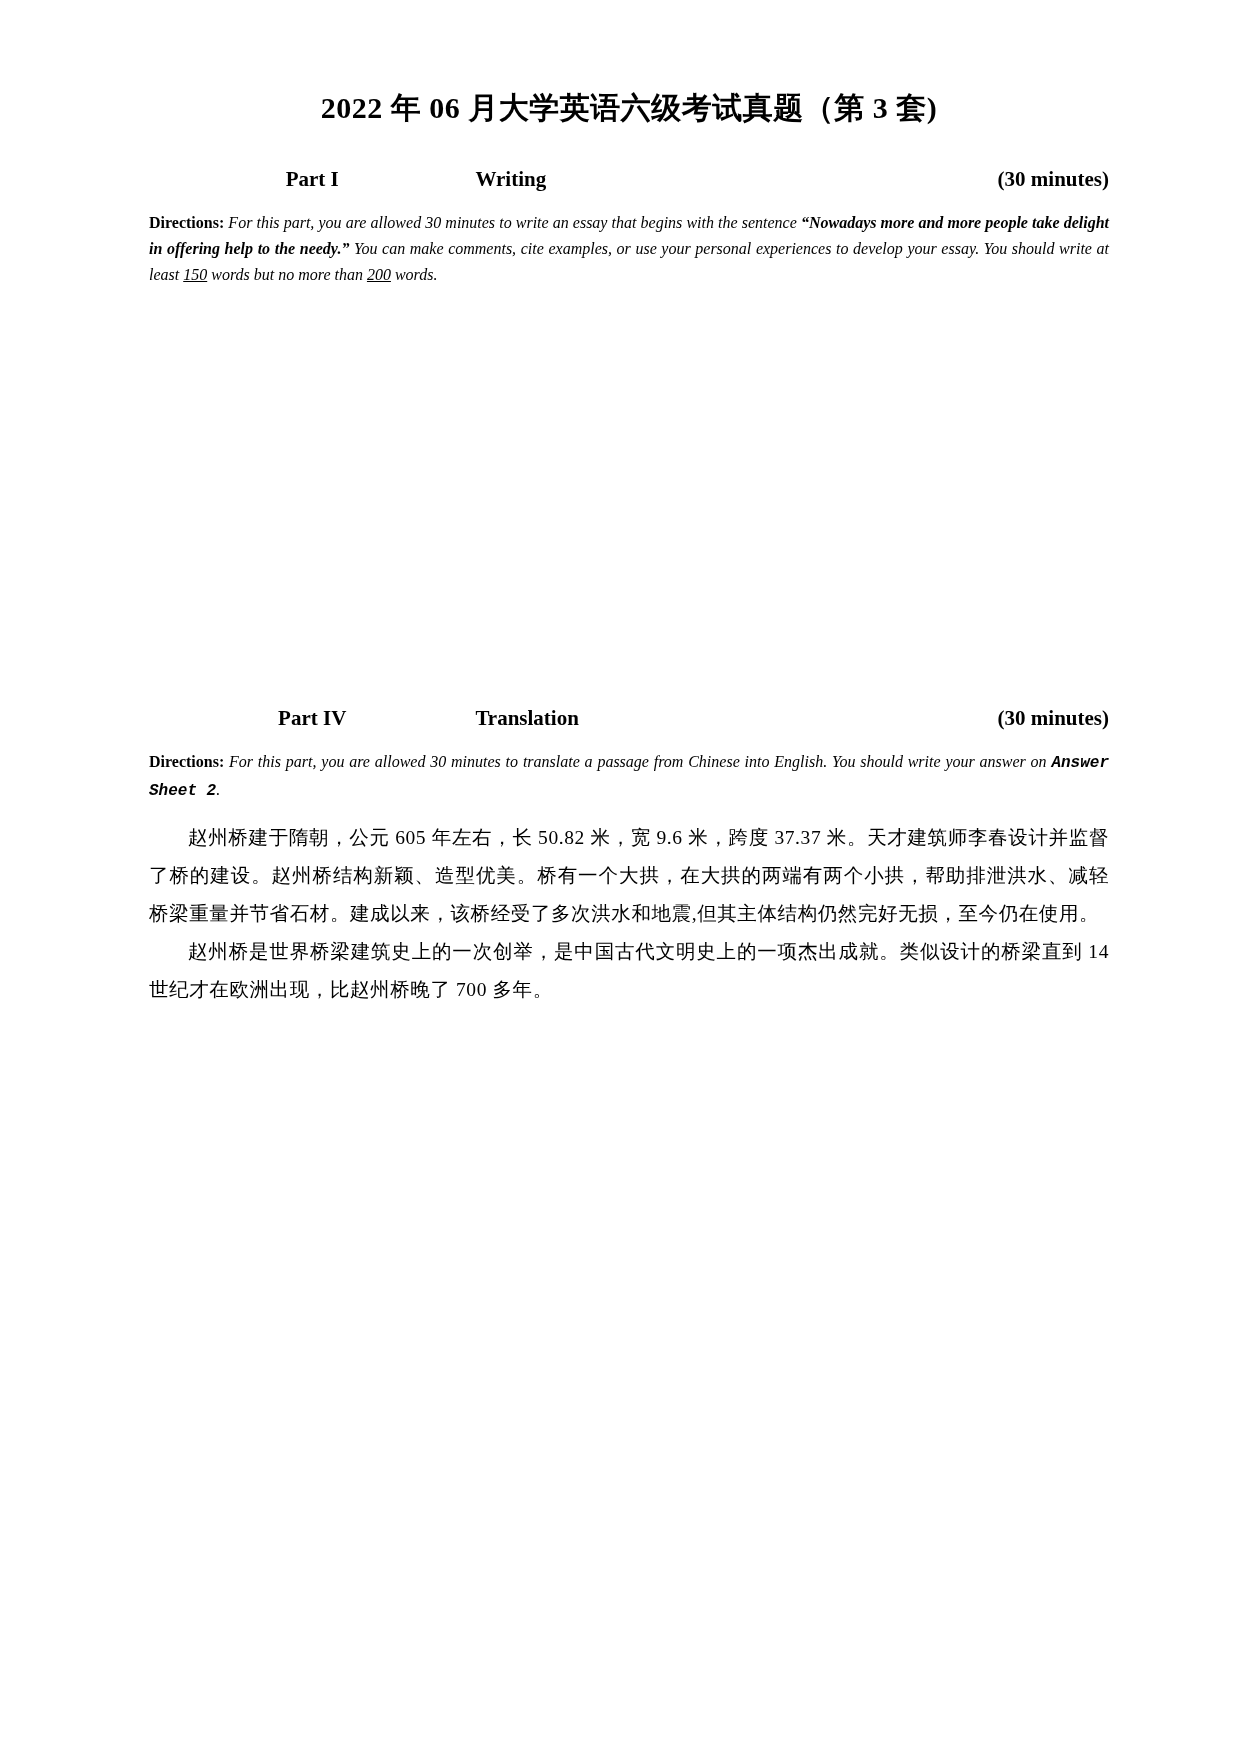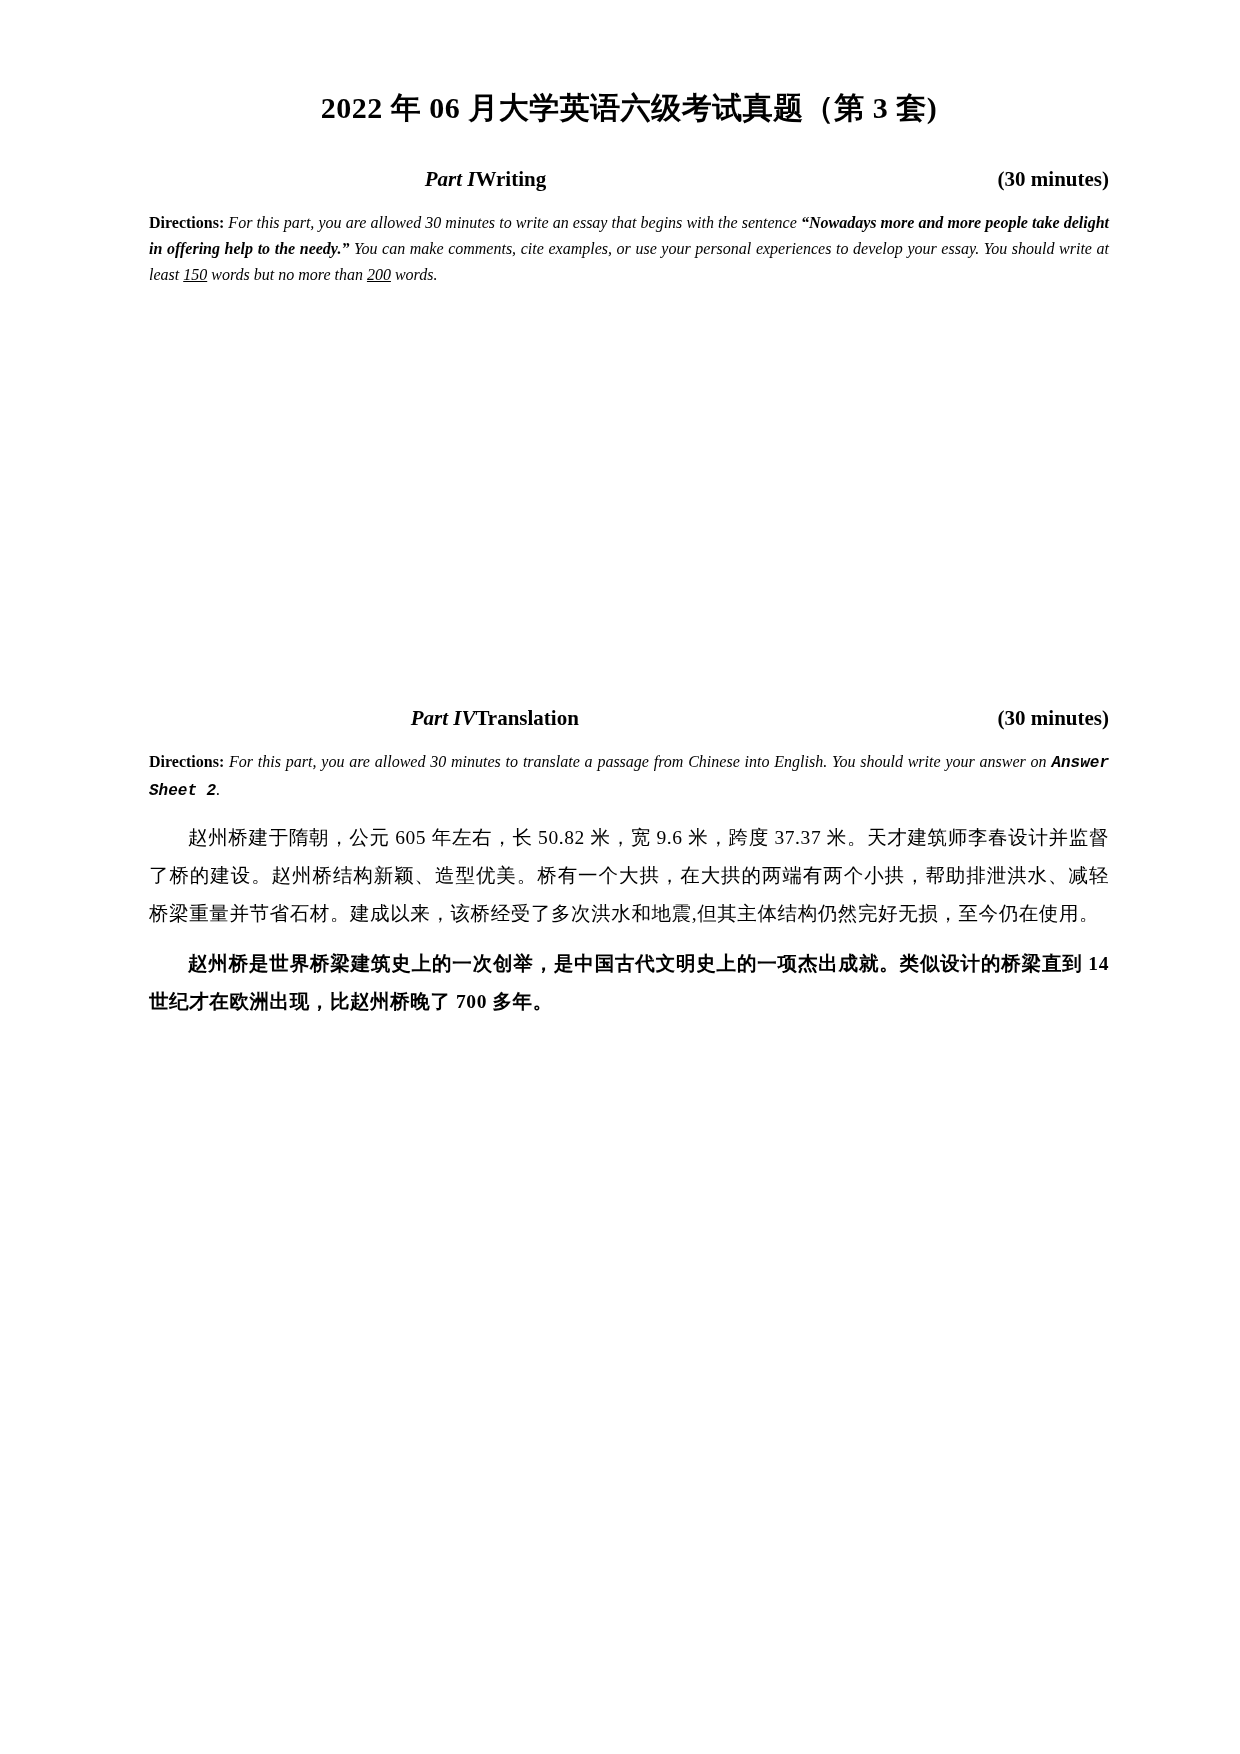--- a/index.html
+++ b/index.html
@@ -54,22 +54,21 @@
   
   .part-header {
     display: flex;
     align-items: baseline;
     font-size: 21px;
     font-weight: bold;
     margin-top: 40px;
   }
   .part-header .ph-left {
     width: 34%;
-    text-align: right;
-    font-style: italic;
+    text-align: center;
   }
   .part-header .ph-mid {
     width: 33%;
     text-align: left;
   }
   .part-header .ph-right {
     width: 33%;
     text-align: right;
   }
 
@@ -102,22 +101,21 @@
   .cn-para {
     font-size: 19.5px;
     line-height: 1.95;
     text-align: justify;
     text-indent: 39px;
     margin-top: 14px;
     letter-spacing: 0.6px;
     font-family: "Liberation Serif", "DejaVu Serif", serif;
   }
   .cn-para.second {
-    margin-top: 12px;
-    font-weight: bold;
+    margin-top: 0;
   }
 
   
   .blank-gap-1 { height: 378px; }
 
   
   .footer {
     position: absolute;
     left: 0;
     top: 1500px;

